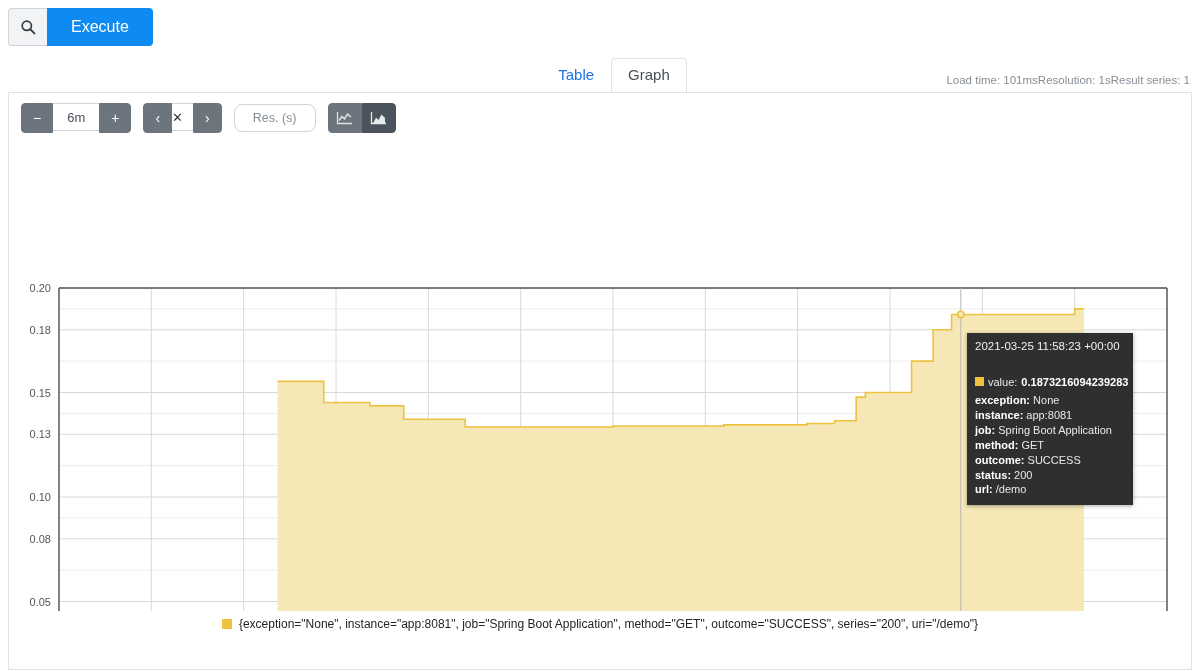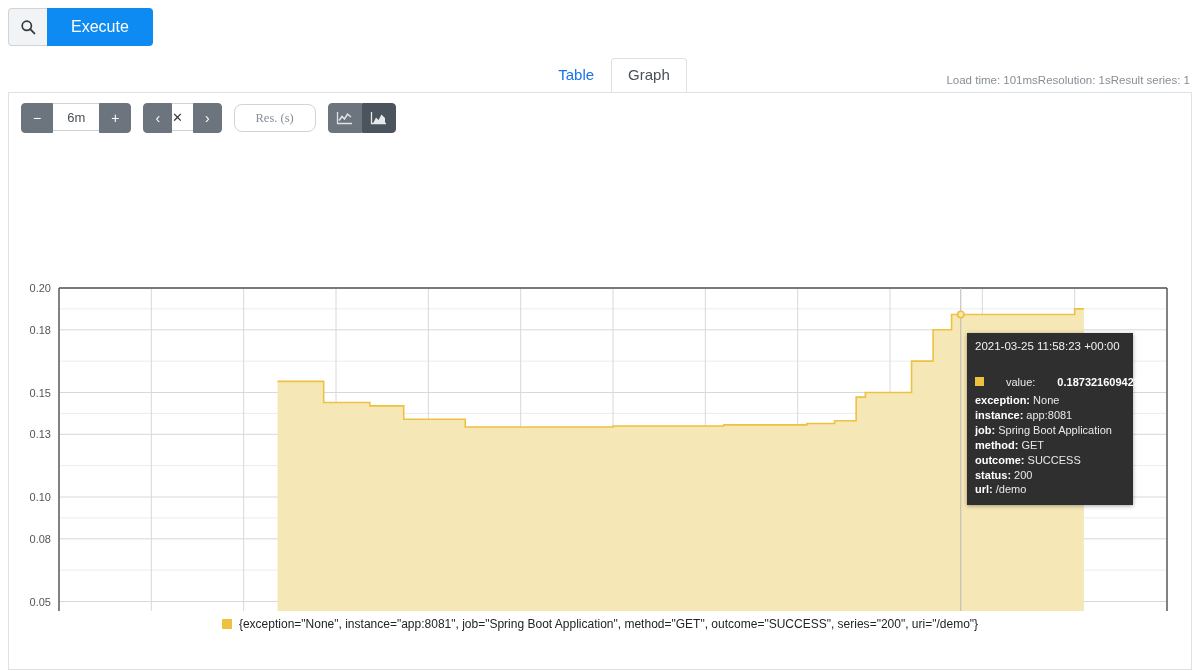--- a/index.html
+++ b/index.html
@@ -165,21 +165,21 @@
     color: #343a40;
     font-size: 13px;
     cursor: pointer;
   }
   .res-input {
     border: 1px solid #ced4da;
     border-radius: 8px;
     height: 28px;
     width: 82px;
     box-sizing: border-box;
-    font-family: Liberation Serif, serif;
+    font-family: Liberation Sans, sans-serif;
     font-size: 12.5px;
     color: #495057;
     text-align: center;
     outline: none;
     background: #fff;
   }
   .res-input::placeholder { color: #868e96; opacity: 1; }
   .icon-btn {
     background: #6c757d;
     border: 1px solid #6c757d;
@@ -210,21 +210,21 @@
     width: 166px;
     background: #2f2f2f;
     color: #e9e9e9;
     font-size: 11px;
     line-height: 1.35;
     padding: 6px 8px 8px 8px;
     box-sizing: border-box;
     box-shadow: 0 1px 4px rgba(0,0,0,0.35);
   }
   .tt-time { font-size: 11.5px; margin-bottom: 20px; color: #f1f1f1; }
-  .tt-value-row { display: flex; align-items: center; gap: 22px; margin-bottom: 4px; }
+  .tt-value-row { display: flex; align-items: center; gap: 4px; margin-bottom: 4px; }
   .tt-swatch { width: 9px; height: 9px; background: #edc240; display: inline-block; flex: none; }
   .tt-value-label { color: #e9e9e9; }
   .tt-value-num { font-weight: bold; color: #ffffff; }
   .tt-row { white-space: nowrap; }
   .tt-key { font-weight: bold; color: #ffffff; }
 
   
   .legend {
     display: flex;
     align-items: center;

